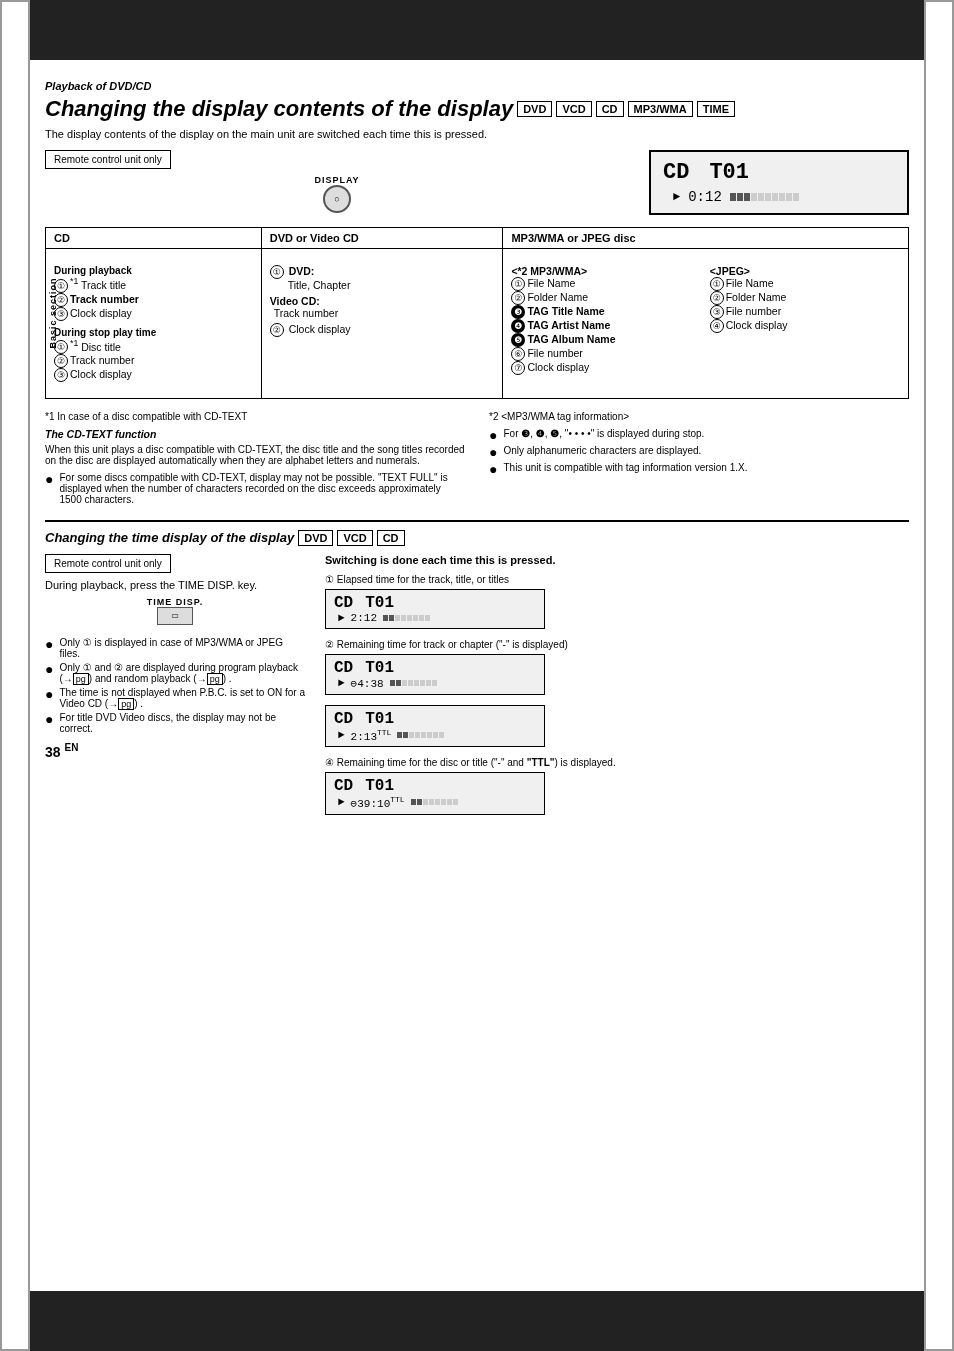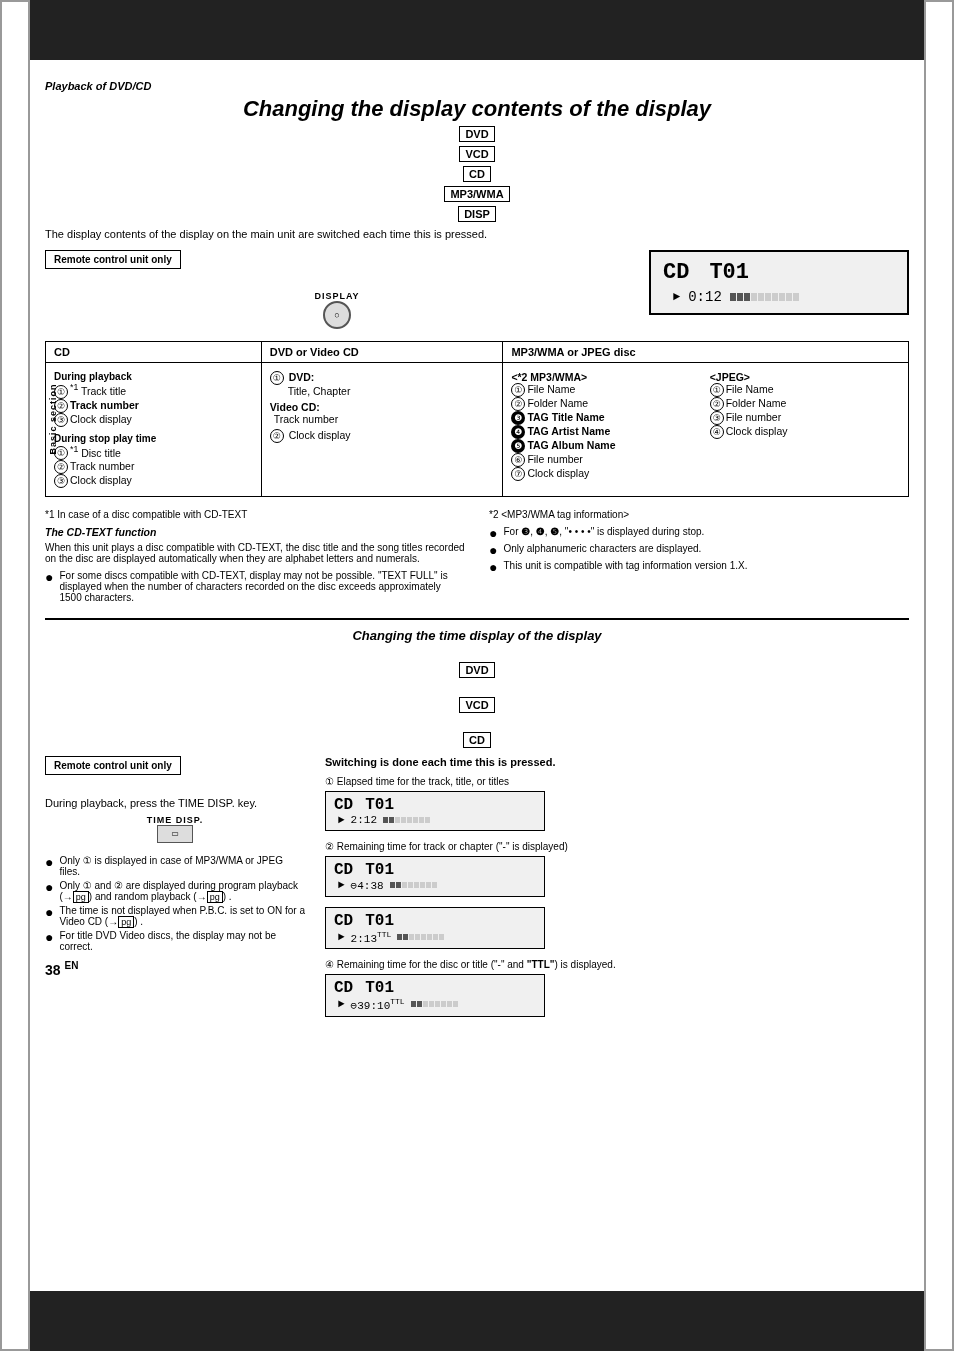--- a/index.html
+++ b/index.html
@@ -51,21 +51,20 @@
 
     .main-title {
       font-size: 22px;
       font-weight: bold;
       font-style: italic;
       margin-bottom: 6px;
       display: flex;
       align-items: center;
       gap: 4px;
       flex-wrap: wrap;
-      flex-direction: column;
     }
 
     .format-badge {
       display: inline-block;
       border: 1.5px solid #000;
       padding: 1px 5px;
       font-size: 11px;
       font-weight: bold;
       font-style: normal;
       vertical-align: middle;
@@ -75,22 +74,22 @@
       font-size: 11px;
       margin-bottom: 10px;
     }
 
     
     .remote-box {
       display: inline-block;
       border: 1px solid #000;
       padding: 3px 8px;
       font-size: 10px;
-      font-weight: bold;
-      margin-bottom: 22px;
+      font-weight: normal;
+      margin-bottom: 6px;
     }
 
     
     .top-section {
       display: flex;
       gap: 20px;
       margin-bottom: 12px;
     }
     .top-section-left {
       flex: 1;
@@ -175,21 +174,21 @@
     .main-table th {
       border: 1.5px solid #000;
       padding: 4px 8px;
       background: #fff;
       font-weight: bold;
       text-align: left;
       font-size: 11px;
     }
     .main-table td {
       border: 1.5px solid #000;
-      padding: 8px 8px;
+      padding: 16px 8px;
       vertical-align: top;
     }
     .col-cd { width: 25%; }
     .col-dvd { width: 28%; }
     .col-mp3 { width: 47%; }
 
     .table-row-label {
       font-weight: bold;
       font-size: 10px;
     }
@@ -259,23 +258,22 @@
       margin: 12px 0 8px;
     }
 
     
     .second-title {
       font-size: 13px;
       font-weight: bold;
       font-style: italic;
       display: flex;
       align-items: center;
-      gap: 19px;
+      gap: 4px;
       margin-bottom: 8px;
-      flex-direction: column;
     }
 
     .second-section {
       display: flex;
       gap: 20px;
     }
     .second-left {
       width: 260px;
     }
     .second-right {
@@ -403,21 +401,21 @@
 <div class="content">
 
   <div class="section-label">Playback of DVD/CD</div>
 
   <div class="main-title">
     <span>Changing the display contents of the display</span>
     <span class="format-badge">DVD</span>
     <span class="format-badge">VCD</span>
     <span class="format-badge">CD</span>
     <span class="format-badge">MP3/WMA</span>
-    <span class="format-badge">DISP</span>
+    <span class="format-badge">TIME</span>
   </div>
 
   <div class="subtitle">The display contents of the display on the main unit are switched each time this is pressed.</div>
 
   <div class="top-section">
     <div class="top-section-left">
       <div class="remote-box">Remote control unit only</div>
       <div class="display-key-label">DISPLAY</div>
       <div class="display-button">
         <span>○</span>

